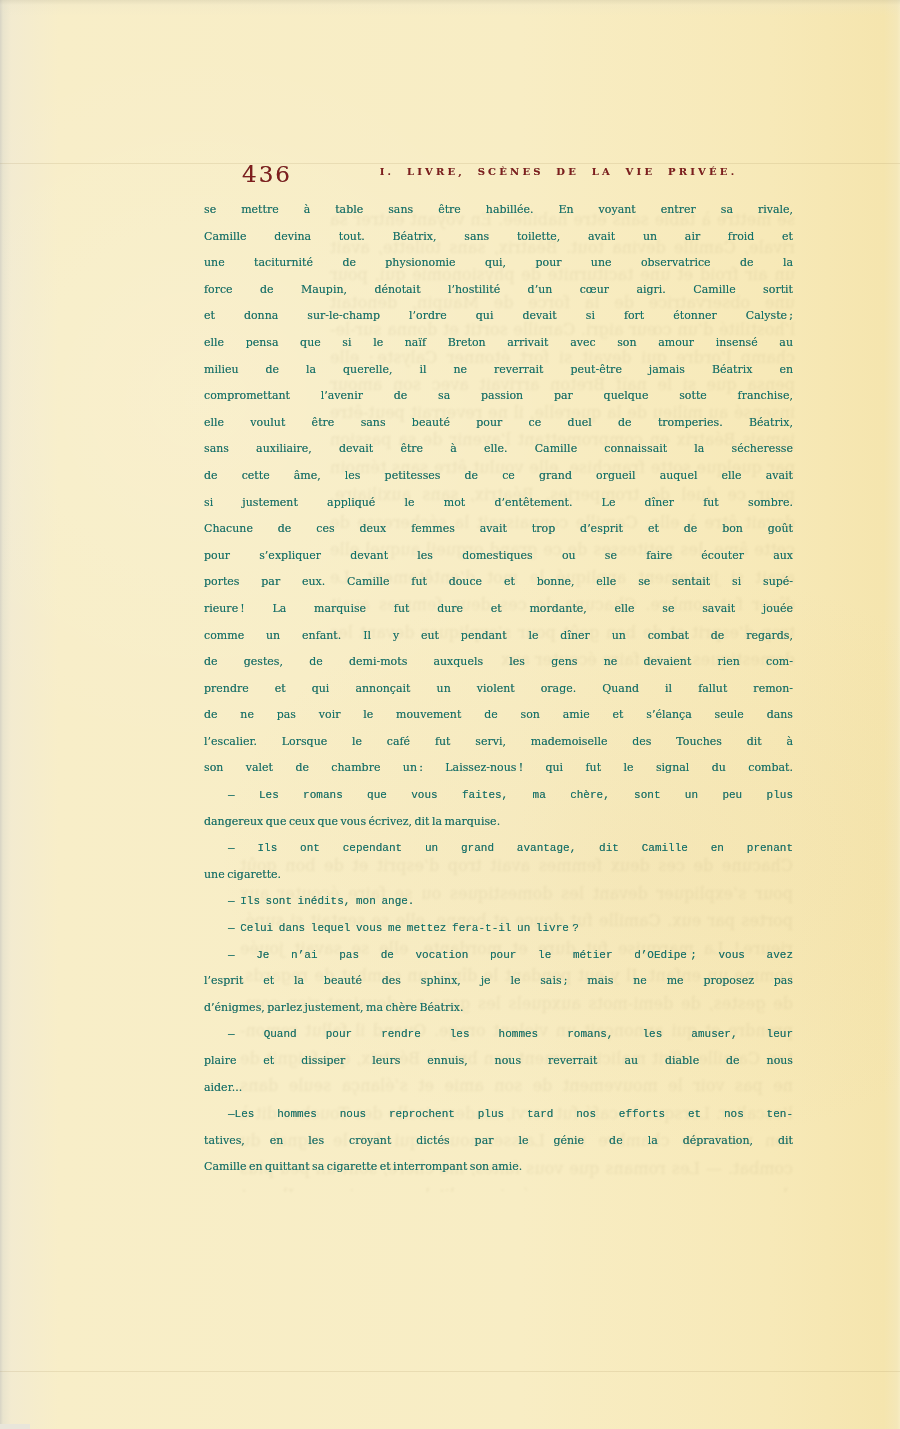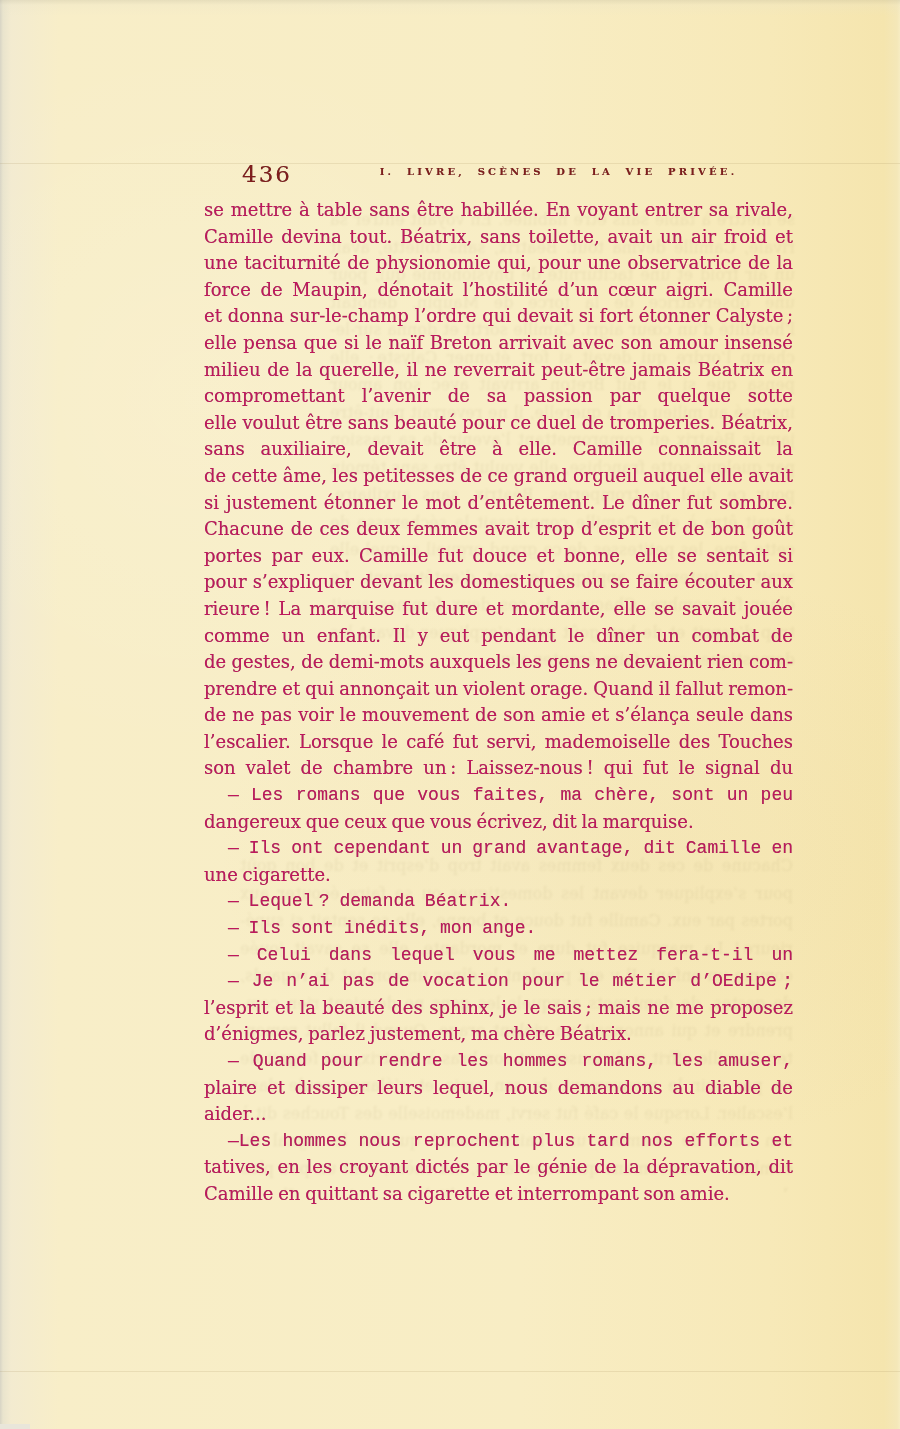--- a/index.html
+++ b/index.html
@@ -24,21 +24,21 @@
     position:absolute;left:2px;top:0;font-size:23px;letter-spacing:2px;
     text-shadow:0 0 .5px rgba(53,48,42,.55);
   }
   .runtitle{
     position:absolute;left:50%;top:5px;transform:translateX(calc(-50% + 24px));
     white-space:nowrap;font-size:10px;font-weight:bold;letter-spacing:3.2px;word-spacing:6px;
     text-shadow:0 0 .5px rgba(53,48,42,.45);
   }
   .textblock{
     position:absolute;left:204px;top:197px;width:589px;
-    font-size:18px;line-height:26.6px;color:#be185d;word-spacing:-1px;
+    font-size:11px;line-height:26.6px;color:#0f766e;word-spacing:-1px;
     text-shadow:0 0 .5px rgba(53,48,42,.5);
   }
   .line{height:26.6px;overflow:hidden;text-align:justify;box-sizing:border-box;}
   .line.j{text-align-last:justify;}
   .line.i{padding-left:24px;font-family:Liberation Mono, monospace;}
 
   
   .ghost{
     position:absolute;color:#8b7a4a;opacity:0.10;filter:blur(1.1px);
     transform:scaleX(-1);font-size:16px;line-height:27.5px;text-align:justify;
@@ -68,40 +68,39 @@
     <div class="line j">Camille devina tout. Béatrix, sans toilette, avait un air froid et</div>
     <div class="line j">une taciturnité de physionomie qui, pour une observatrice de la</div>
     <div class="line j">force de Maupin, dénotait l’hostilité d’un cœur aigri. Camille sortit</div>
     <div class="line j">et donna sur-le-champ l’ordre qui devait si fort étonner Calyste ;</div>
     <div class="line j">elle pensa que si le naïf Breton arrivait avec son amour insensé au</div>
     <div class="line j">milieu de la querelle, il ne reverrait peut-être jamais Béatrix en</div>
     <div class="line j">compromettant l’avenir de sa passion par quelque sotte franchise,</div>
     <div class="line j">elle voulut être sans beauté pour ce duel de tromperies. Béatrix,</div>
     <div class="line j">sans auxiliaire, devait être à elle. Camille connaissait la sécheresse</div>
     <div class="line j">de cette âme, les petitesses de ce grand orgueil auquel elle avait</div>
-    <div class="line j">si justement étonner le mot d’entêtement. Le dîner fut sombre.</div>
+    <div class="line j">si justement appliqué le mot d’entêtement. Le dîner fut sombre.</div>
     <div class="line j">Chacune de ces deux femmes avait trop d’esprit et de bon goût</div>
+    <div class="line j">pour s’expliquer devant les domestiques ou se faire écouter aux</div>
     <div class="line j">portes par eux. Camille fut douce et bonne, elle se sentait si supé-</div>
-    <div class="line j">pour s’expliquer devant les domestiques ou se faire écouter aux</div>
     <div class="line j">rieure ! La marquise fut dure et mordante, elle se savait jouée</div>
     <div class="line j">comme un enfant. Il y eut pendant le dîner un combat de regards,</div>
     <div class="line j">de gestes, de demi-mots auxquels les gens ne devaient rien com-</div>
     <div class="line j">prendre et qui annonçait un violent orage. Quand il fallut remon-</div>
     <div class="line j">de ne pas voir le mouvement de son amie et s’élança seule dans</div>
     <div class="line j">l’escalier. Lorsque le café fut servi, mademoiselle des Touches dit à</div>
     <div class="line j">son valet de chambre un : Laissez-nous ! qui fut le signal du combat.</div>
     <div class="line j i">— Les romans que vous faites, ma chère, sont un peu plus</div>
     <div class="line">dangereux que ceux que vous écrivez, dit la marquise.</div>
     <div class="line j i">— Ils ont cependant un grand avantage, dit Camille en prenant</div>
     <div class="line">une cigarette.</div>
-    <div class="line i">— Lequel ? demanda Béatrix.</div>
     <div class="line i">— Ils sont inédits, mon ange.</div>
     <div class="line i">— Celui dans lequel vous me mettez fera-t-il un livre ?</div>
     <div class="line j i">— Je n’ai pas de vocation pour le métier d’OEdipe ; vous avez</div>
     <div class="line j">l’esprit et la beauté des sphinx, je le sais ; mais ne me proposez pas</div>
     <div class="line">d’énigmes, parlez justement, ma chère Béatrix.</div>
     <div class="line j i">— Quand pour rendre les hommes romans, les amuser, leur</div>
-    <div class="line j">plaire et dissiper leurs lequel, nous demandons au diable de nous</div>
+    <div class="line j">plaire et dissiper leurs ennuis, nous reverrait au diable de nous</div>
     <div class="line">aider...</div>
     <div class="line j i">—Les hommes nous reprochent plus tard nos efforts et nos ten-</div>
     <div class="line j">tatives, en les croyant dictés par le génie de la dépravation, dit</div>
     <div class="line">Camille en quittant sa cigarette et interrompant son amie.</div>
   </div>
 
 </body></html>

